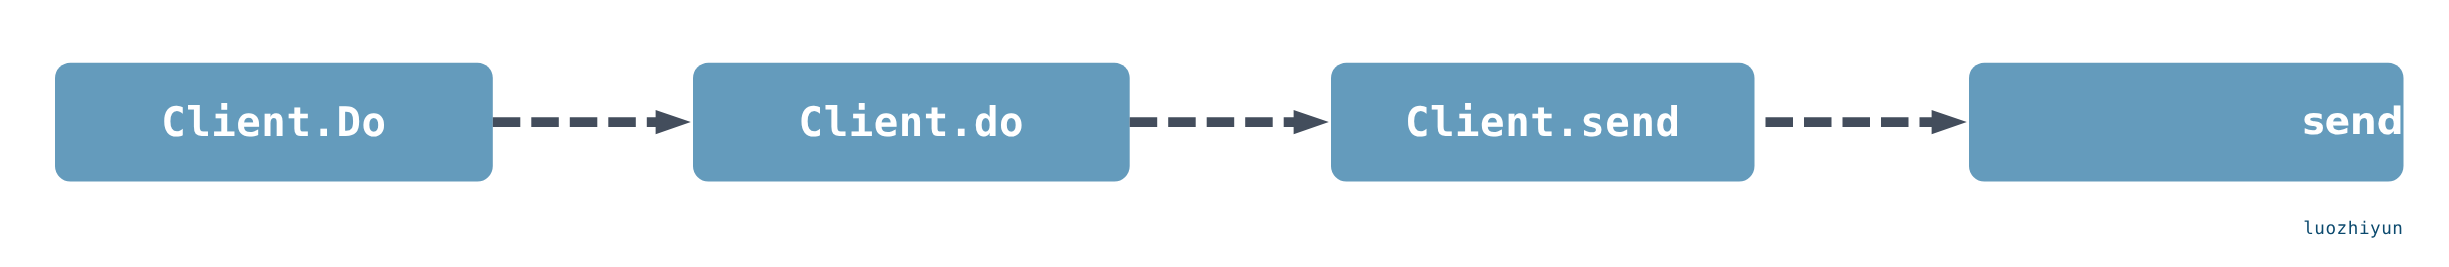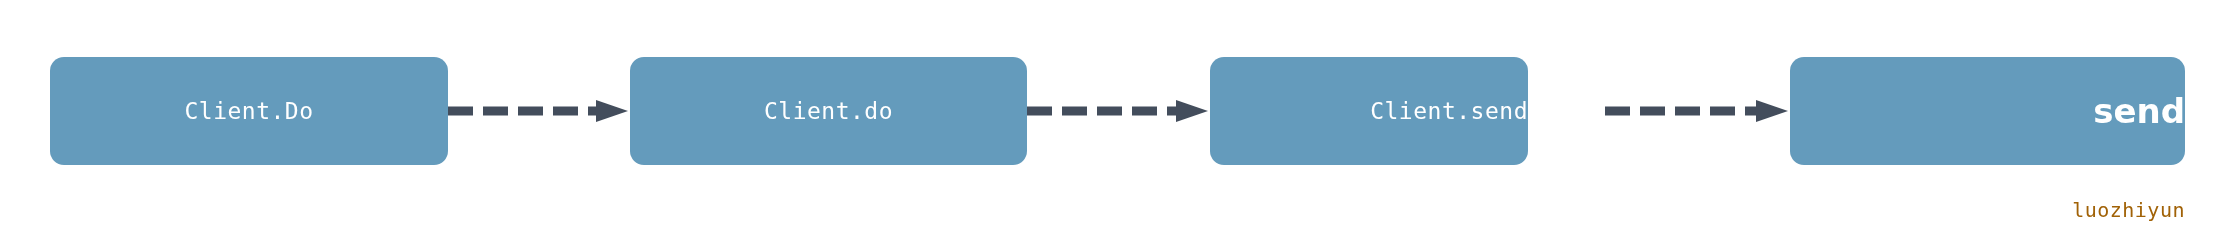--- a/index.html
+++ b/index.html
@@ -31,59 +31,59 @@
     background: #649bbc;
     display: flex;
     align-items: center;
     justify-content: center;
     box-sizing: border-box;
   }
 
   .node-label {
     color: #ffffff;
     font-family: "DejaVu Sans Mono", "Liberation Mono", monospace;
-    font-size: 23px;
-    font-weight: 400;
+    font-size: 37px;
+    font-weight: 700;
     letter-spacing: 0.5px;
     line-height: 1;
     white-space: nowrap;
     user-select: none;
   }
 
   
   .node-label.proportional {
     font-family: "DejaVu Sans", "Liberation Sans", sans-serif;
     font-size: 34px;
     font-weight: 700;
     letter-spacing: 0px;
   }
 
   #node-client-do-upper  { left: 50px;   width: 398px; }
   #node-client-do-lower  { left: 630px;  width: 397px; }
-  #node-client-send      { left: 1210px; width: 318px; justify-content: flex-end; }
+  #node-client-send      { left: 1210px; width: 385px; }
   #node-send             { left: 1790px; width: 395px; justify-content: flex-end; }
 
   .edge {
     position: absolute;
     top: 99px;
     height: 24px;
   }
   #edge-1 { left: 448px;  width: 182px; }
   #edge-2 { left: 1027px; width: 183px; }
   #edge-3 { left: 1605px; width: 185px; }
 
   .edge svg { display: block; width: 100%; height: 100%; overflow: visible; }
 
   #watermark {
     position: absolute;
     right: 41px;
     top: 198px;
-    color: #a16207;
+    color: #0c4a6e;
     font-family: "DejaVu Sans Mono", "Liberation Mono", monospace;
-    font-size: 20px;
+    font-size: 16px;
     letter-spacing: 0.5px;
     white-space: nowrap;
     user-select: none;
   }
 </style>
 </head>
 <body>
 
 <div id="diagram-canvas">
 

